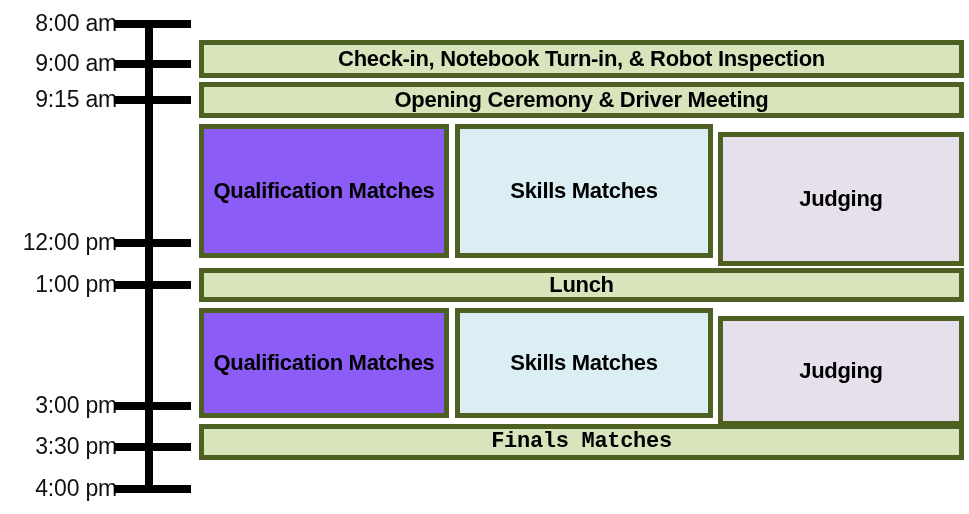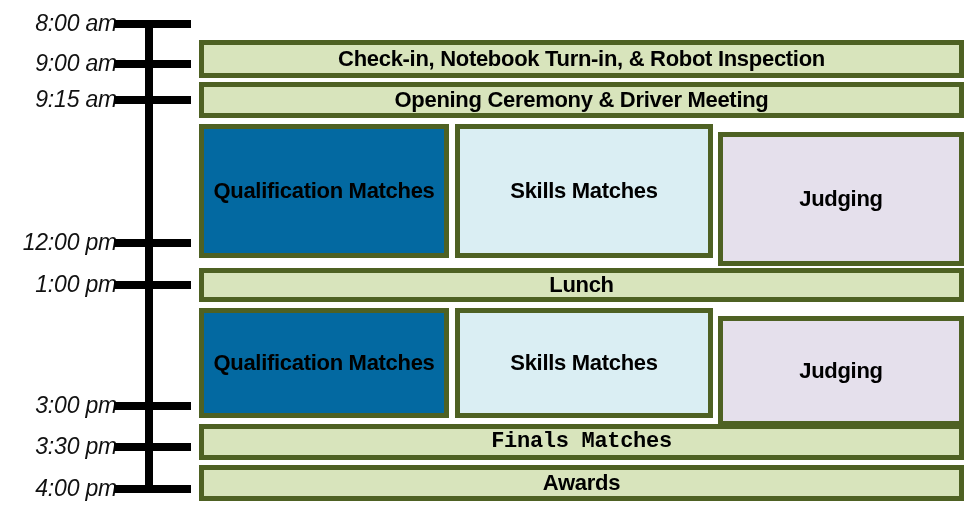--- a/index.html
+++ b/index.html
@@ -19,21 +19,20 @@
     background: #ffffff;
   }
 
   
   #time-axis {
     position: absolute;
     left: 0;
     top: 0;
     width: 195px;
     height: 382px;
-    font-style: italic;
   }
 
   .axis-spine {
     position: absolute;
     left: 145px;
     top: 24px;
     width: 8px;
     height: 466px;
     background: #000000;
   }
@@ -90,21 +89,21 @@
     font-size: 22px;
     font-weight: bold;
     color: #000000;
     line-height: 1.18;
     padding: 0 6px;
     letter-spacing: -0.3px;
   }
 
   .block.full { left: 2px; width: 765px; }
 
-  .block.col-qual  { left: 2px;   width: 250px; background: #0369a1; }
+  .block.col-qual  { left: 2px;   width: 250px; background: #8b5cf6; }
   .block.col-skill { left: 258px; width: 258px; background: #daeef3; justify-content: center; }
   .block.col-judge { left: 521px; width: 246px; background: #e5e0ec; margin-top: 8px; }
 
   
   .edge-notch {
     position: absolute;
     left: -5px;
     top: 50%;
     transform: translateY(-50%);
     width: 5px;
@@ -189,19 +188,15 @@
         <div class="block-label">Skills Matches</div>
       </div>
       <div class="block col-judge" style="top: 292px; height: 110px;">
         <div class="edge-notch"></div>
         <div class="block-label">Judging</div>
       </div>
       <div class="block full" style="top: 408px; height: 36px; font-family: Liberation Mono, monospace;">
         <div class="edge-notch"></div>
         <div class="block-label">Finals Matches</div>
       </div>
-      <div class="block full" style="top: 449px; height: 36px;">
-        <div class="edge-notch"></div>
-        <div class="block-label">Awards</div>
-      </div>
     </div>
 
 </div>
 
 </body></html>

